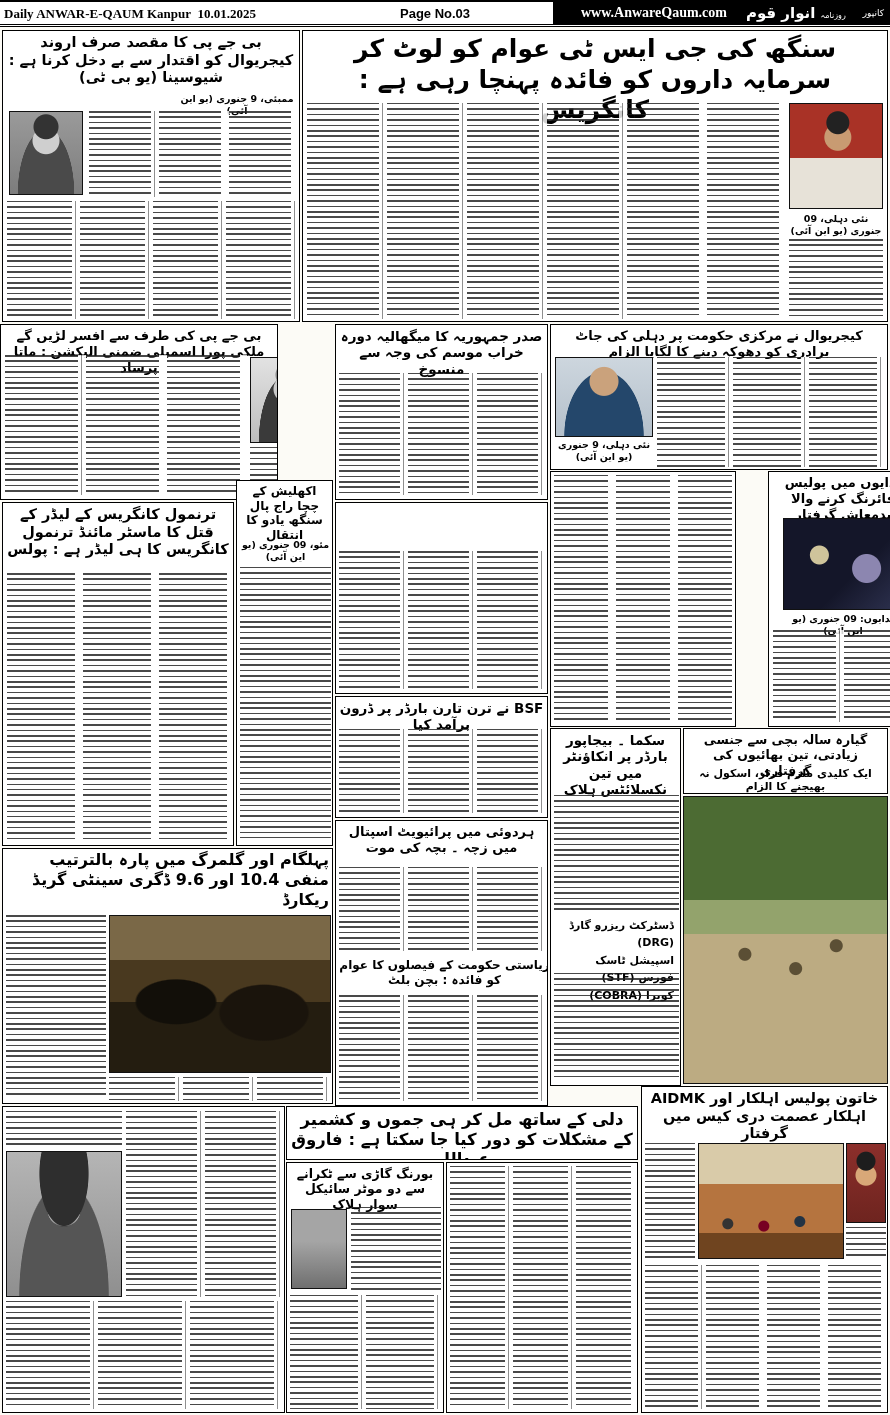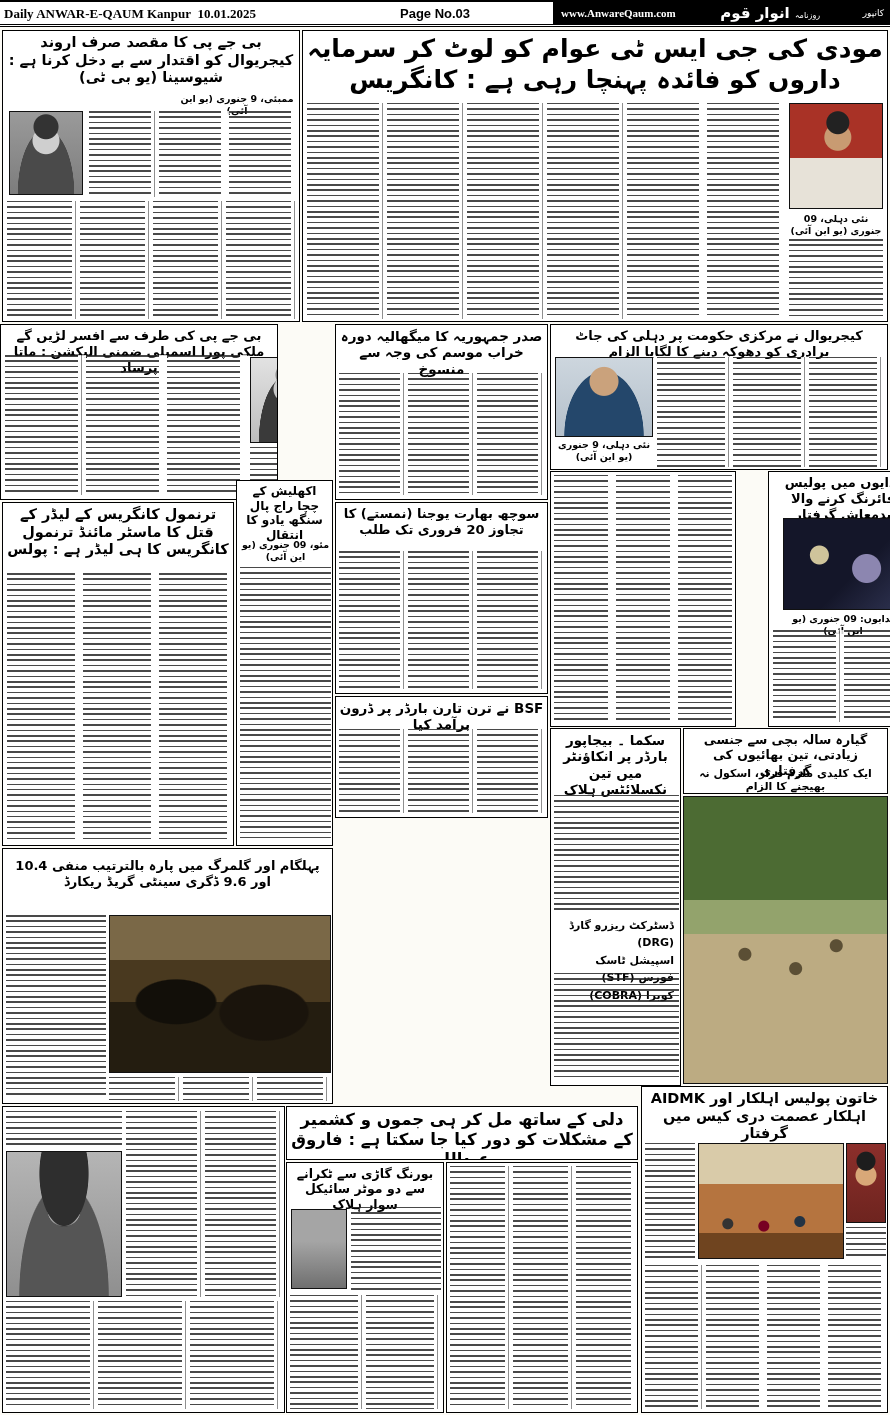--- a/index.html
+++ b/index.html
@@ -8,28 +8,28 @@
   
   .hdr{position:absolute;left:0;top:0;width:890px;height:27px;background:#fff;
        border-bottom:3px double #000;box-sizing:border-box;}
   .hdr-topline{position:absolute;left:0;top:0;width:100%;height:2px;background:#000;}
   .hdr-left{position:absolute;left:4px;top:6px;font-family:"Liberation Serif",serif;
             font-weight:bold;font-size:13px;white-space:nowrap;}
   .hdr-center{position:absolute;left:400px;top:6px;font-family:Liberation Sans, sans-serif;
               font-weight:bold;font-size:13px;}
   .hdr-right{position:absolute;right:0;top:2px;width:337px;height:22px;background:#000;
              color:#fff;display:flex;align-items:center;}
-  .hdr-web{font-family:"Liberation Serif",serif;font-weight:bold;font-size:11px;padding:0 8px;}
+  .hdr-web{font-family:"Liberation Serif",serif;font-weight:bold;font-size:14px;padding:0 8px;margin-left:20px;}
   .hdr-nameplate{flex:1;text-align:center;font-weight:bold;font-size:15px;direction:rtl;white-space:nowrap;}
   .hdr-pref{font-size:8px;font-weight:normal;}
   .hdr-city{font-size:9px;padding:0 6px;direction:rtl;}
   
   .story{position:absolute;box-sizing:border-box;border:1px solid #000;background:#fff;overflow:hidden;}
   .hl{margin:0;font-weight:bold;text-align:center;direction:rtl;line-height:1.22;padding:3px 3px 0;}
-  .subhl{margin:8px;font-weight:bold;text-align:center;direction:rtl;line-height:1.25;font-size:13px;padding:1px 3px;}
+  .subhl{margin:0;font-weight:bold;direction:rtl;line-height:1.25;font-size:16px;padding:1px 3px;}
   .dl{position:absolute;direction:rtl;font-weight:bold;font-size:9.5px;text-align:center;line-height:1.25;}
   .blt{direction:rtl;font-weight:bold;font-size:11px;text-align:right;padding:1px 6px;line-height:1.5;}
   
   .tsim{position:absolute;opacity:.82;background:
     repeating-linear-gradient(to right,
       transparent 0 calc(var(--colw,80px) - 8px),
       #fff calc(var(--colw,80px) - 8px) calc(var(--colw,80px) - 4.5px),
       #777 calc(var(--colw,80px) - 4.5px) calc(var(--colw,80px) - 4px),
       #fff calc(var(--colw,80px) - 4px) var(--colw,80px)),
     repeating-linear-gradient(to bottom,#222 0 1.5px,transparent 1.5px 5.4px);}
@@ -68,21 +68,21 @@
 
   <section class="story" style="left:2px;top:30px;width:298px;height:292px">
     <h2 class="hl" style="font-size:14.5px;height:56px">بی جے پی کا مقصد صرف اروند کیجریوال کو اقتدار سے بے دخل کرنا ہے : شیوسینا (یو بی ٹی)</h2>
     <div class="dl" style="left:176px;top:62px;width:116px">ممبئی، 9 جنوری (یو این آئی)</div>
     <div class="photo ph-uddhav" style="left:6px;top:80px;width:74px;height:84px"></div>
     <div class="tsim" style="left:86px;top:80px;width:206px;height:86px;--colw:70px"></div>
     <div class="tsim" style="left:4px;top:170px;width:290px;height:118px;--colw:73px"></div>
   </section>
 
   <section class="story" style="left:302px;top:30px;width:586px;height:292px">
-    <h1 class="hl" style="font-size:25px;height:62px">مودی کی جی ایس ٹی عوام کو لوٹ کر سرمایہ داروں کو فائدہ پہنچا رہی ہے : کانگریس</h1>
+    <h1 class="hl" style="font-size:25px;height:62px">سنگھ کی جی ایس ٹی عوام کو لوٹ کر سرمایہ داروں کو فائدہ پہنچا رہی ہے : کانگریس</h1>
     <div class="photo ph-lead" style="left:486px;top:72px;width:94px;height:106px"></div>
     <div class="dl" style="left:486px;top:182px;width:94px">نئی دہلی، 09 جنوری (یو این آئی)</div>
     <div class="tsim" style="left:4px;top:72px;width:478px;height:216px;--colw:80px"></div>
     <div class="tsim" style="left:486px;top:208px;width:94px;height:80px;--colw:200px"></div>
   </section>
 
   <section class="story" style="left:0;top:324px;width:278px;height:176px">
     <h2 class="hl" style="font-size:13px;height:24px">بی جے پی کی طرف سے افسر لڑیں گے ملکی پورا اسمبلی ضمنی الیکشن : ماتا پرساد</h2>
     <div class="photo ph-matap" style="left:249px;top:32px;width:74px;height:86px"></div>
     <div class="tsim" style="left:4px;top:30px;width:242px;height:140px;--colw:81px"></div>
@@ -117,29 +117,34 @@
     <div class="tsim" style="left:4px;top:70px;width:224px;height:268px;--colw:76px"></div>
   </section>
 
   <section class="story" style="left:236px;top:480px;width:97px;height:366px">
     <h2 class="hl" style="font-size:12px;height:52px">اکھلیش کے چچا راج پال سنگھ یادو کا انتقال</h2>
     <div class="dl" style="left:3px;top:58px;width:91px">مئو، 09 جنوری (یو این آئی)</div>
     <div class="tsim" style="left:3px;top:86px;width:91px;height:274px;--colw:200px"></div>
   </section>
 
   <section class="story" style="left:335px;top:502px;width:213px;height:192px">
-    <h2 class="hl" style="font-size:13px;height:42px">سوچھ بھارت یوجنا (نمستے) کا تجاوز 20 فروری تک طلب</h2>
     <div class="tsim" style="left:3px;top:48px;width:206px;height:138px;--colw:69px"></div>
   </section>
 
   <section class="story" style="left:335px;top:696px;width:213px;height:122px">
     <h2 class="hl" style="font-size:13.5px;height:26px">BSF نے ترن تارن بارڈر پر ڈرون برآمد کیا</h2>
     <div class="tsim" style="left:3px;top:32px;width:206px;height:84px;--colw:69px"></div>
   </section>
 
+  <section class="story" style="left:335px;top:820px;width:213px;height:286px">
+    <h2 class="hl" style="font-size:13px;height:40px">ہردوئی میں پرائیویٹ اسپتال میں زچہ ۔ بچہ کی موت</h2>
+    <div class="tsim" style="left:3px;top:46px;width:206px;height:84px;--colw:69px"></div>
+    <h3 class="hl" style="font-size:12px;height:34px;position:absolute;left:0;top:134px;width:100%">ریاستی حکومت کے فیصلوں کا عوام کو فائدہ : بچن بلٹ</h3>
+    <div class="tsim" style="left:3px;top:174px;width:206px;height:106px;--colw:69px"></div>
+  </section>
 
   <section class="story" style="left:2px;top:848px;width:331px;height:256px">
     <p class="subhl">پہلگام اور گلمرگ میں پارہ بالترتیب منفی 10.4 اور 9.6 ڈگری سینٹی گریڈ ریکارڈ</p>
     <div class="photo ph-kashmir" style="left:106px;top:66px;width:222px;height:158px"></div>
     <div class="tsim" style="left:3px;top:66px;width:100px;height:184px;--colw:200px"></div>
     <div class="tsim" style="left:106px;top:228px;width:222px;height:24px;--colw:74px"></div>
   </section>
 
   <section class="story" style="left:550px;top:728px;width:131px;height:358px">
     <h2 class="hl" style="font-size:13.5px;height:60px">سکما ۔ بیجاپور بارڈر پر انکاؤنٹر میں تین نکسلائٹس ہلاک</h2>

